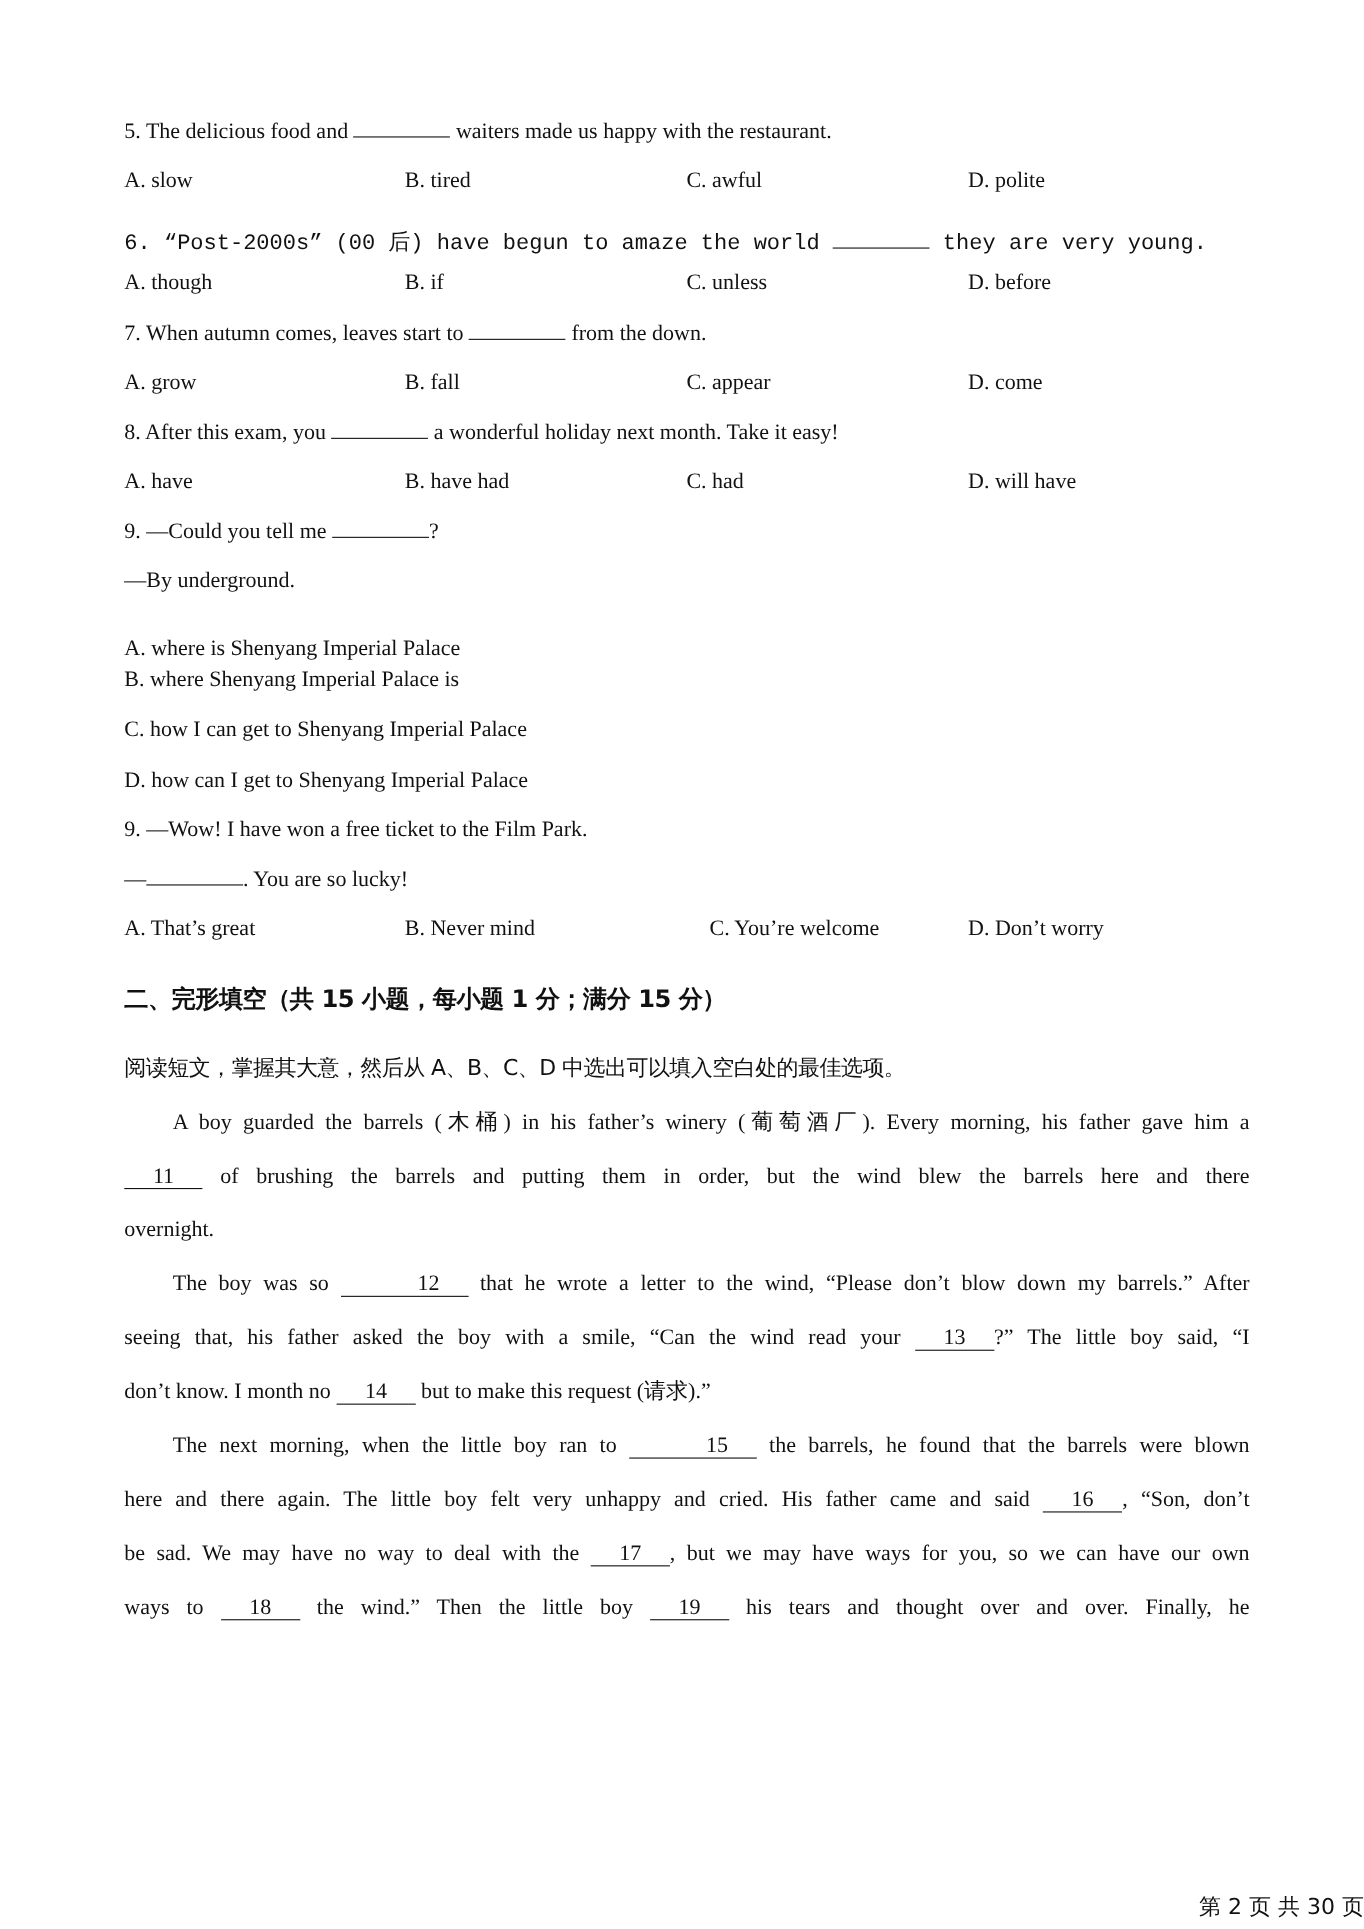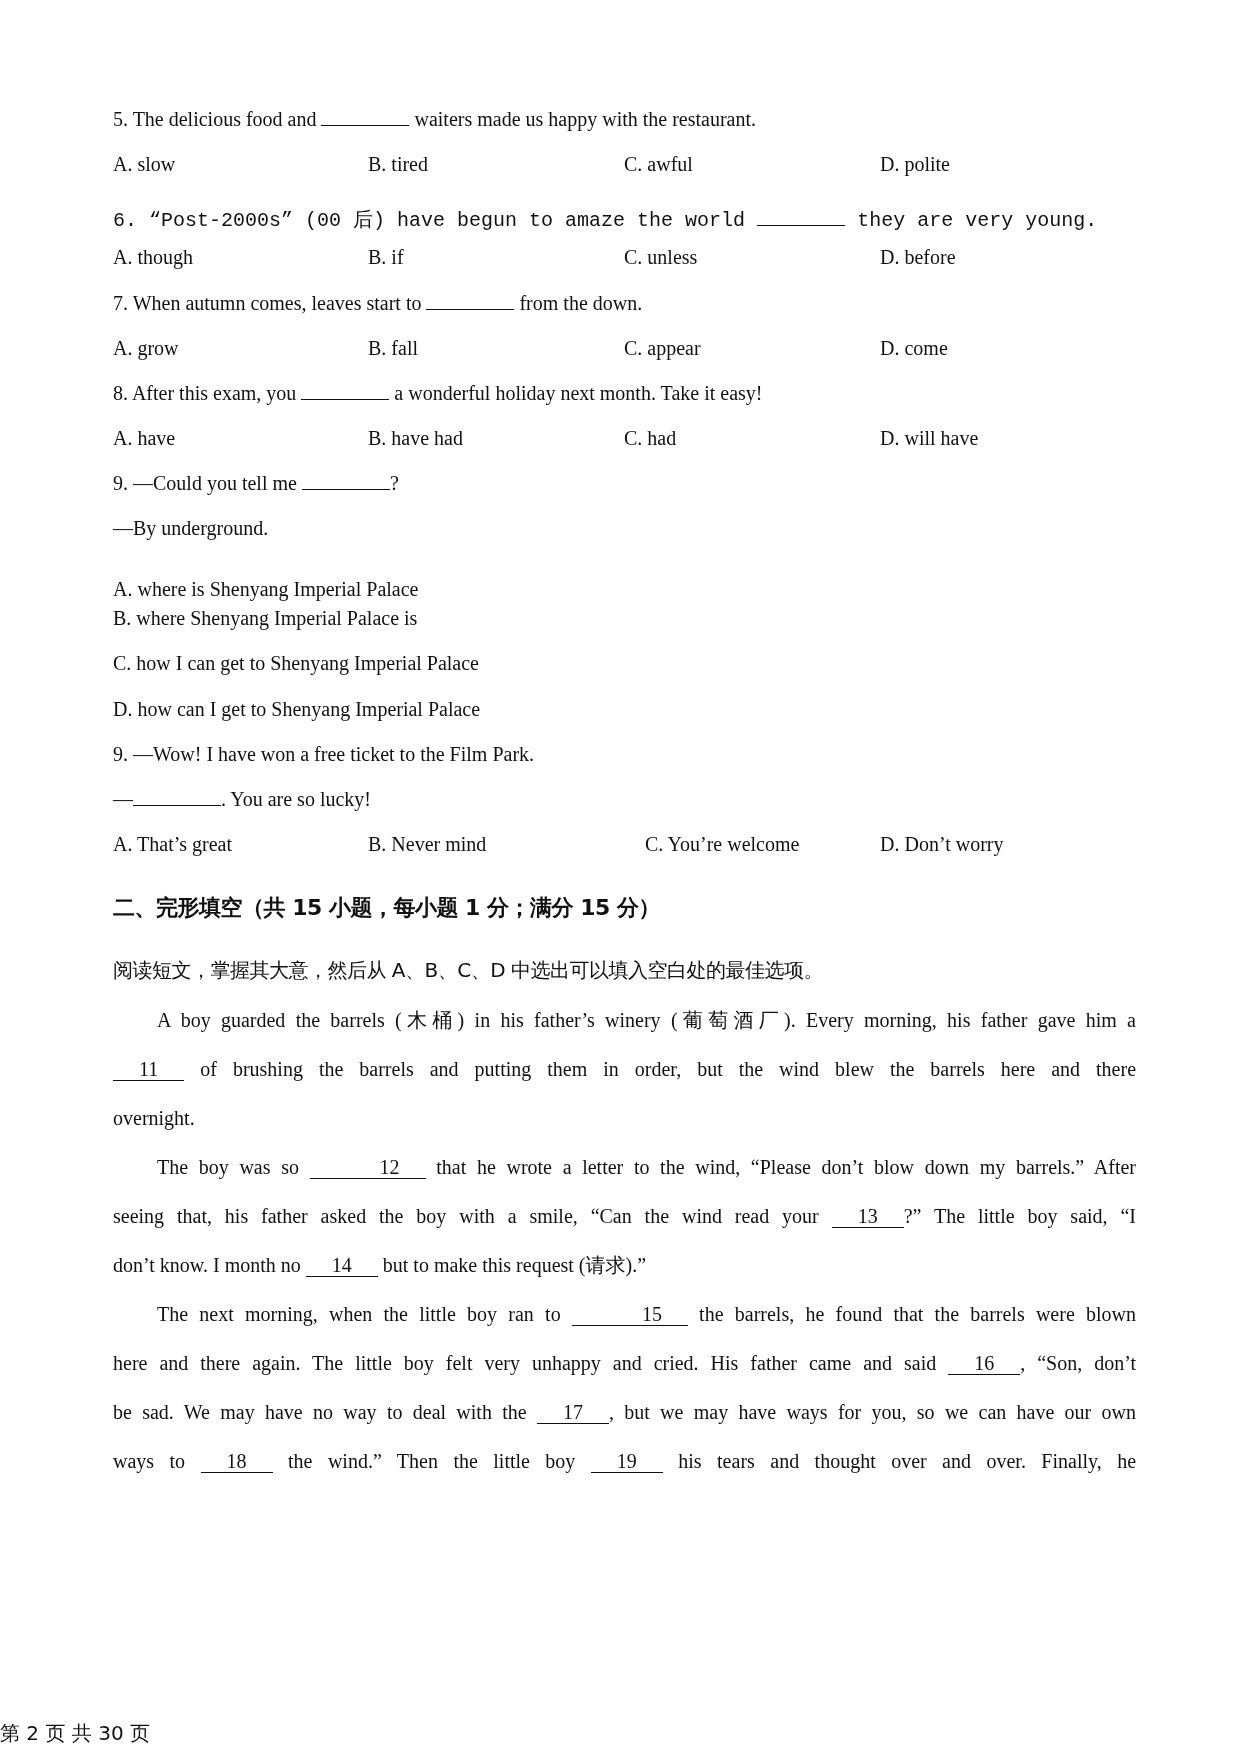--- a/index.html
+++ b/index.html
@@ -10,21 +10,21 @@
   .blank { display:inline-block; border-bottom:1.5px solid #111; width:88px; height:18px; vertical-align:baseline; }
   .section { position:absolute; left:113px; top:893px; font-size:22px; font-weight:bold;
              font-family: "DejaVu Sans", "Liberation Sans", sans-serif; letter-spacing:-0.5px; }
   .instr { position:absolute; left:113px; top:957px; font-size:20px;
            font-family: "DejaVu Sans", "Liberation Sans", sans-serif; letter-spacing:-0.5px; }
   .para { position:absolute; left:113px; width:1023px; font-size:20px; line-height:49px; text-align:justify; }
   .para .pline { display:block; height:49px; text-align:justify; text-align-last:justify; white-space:nowrap; }
   .para .pline.last { text-align-last:left; }
   .para .pline.indent { text-indent:44px; }
   .nb { display:inline-block; border-bottom:1.5px solid #111; padding:0 26px; line-height:22px; }
-  .footer { position:absolute; top:1720px; left:0; width:1240px; text-align:left; font-size:20px;
+  .footer { position:absolute; top:1720px; left:0; width:1240px; text-align:right; font-size:20px;
             font-family: "DejaVu Sans", "Liberation Sans", sans-serif; }
 </style>
 </head>
 <body>
 
 <div class="line" style="top:106px;">
   <span>5.</span>
   <span>The delicious food and</span>
   <span class="blank"></span>
   <span>waiters made us happy with the restaurant.</span>

